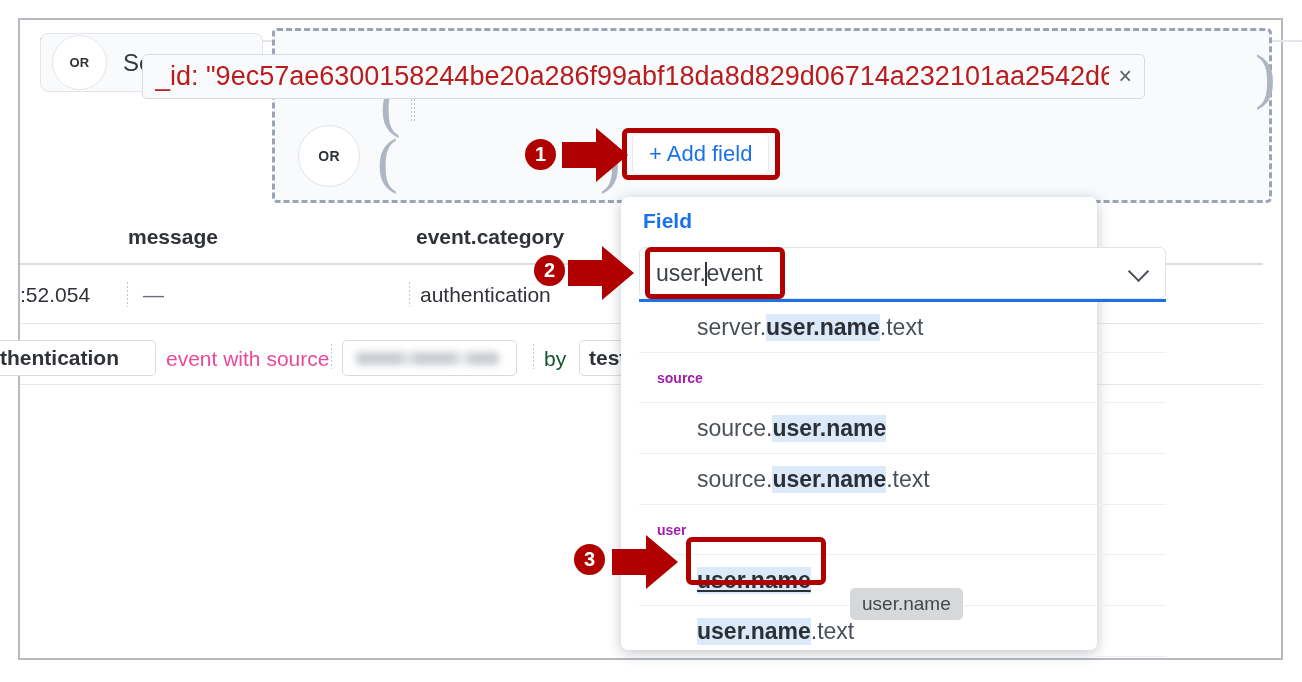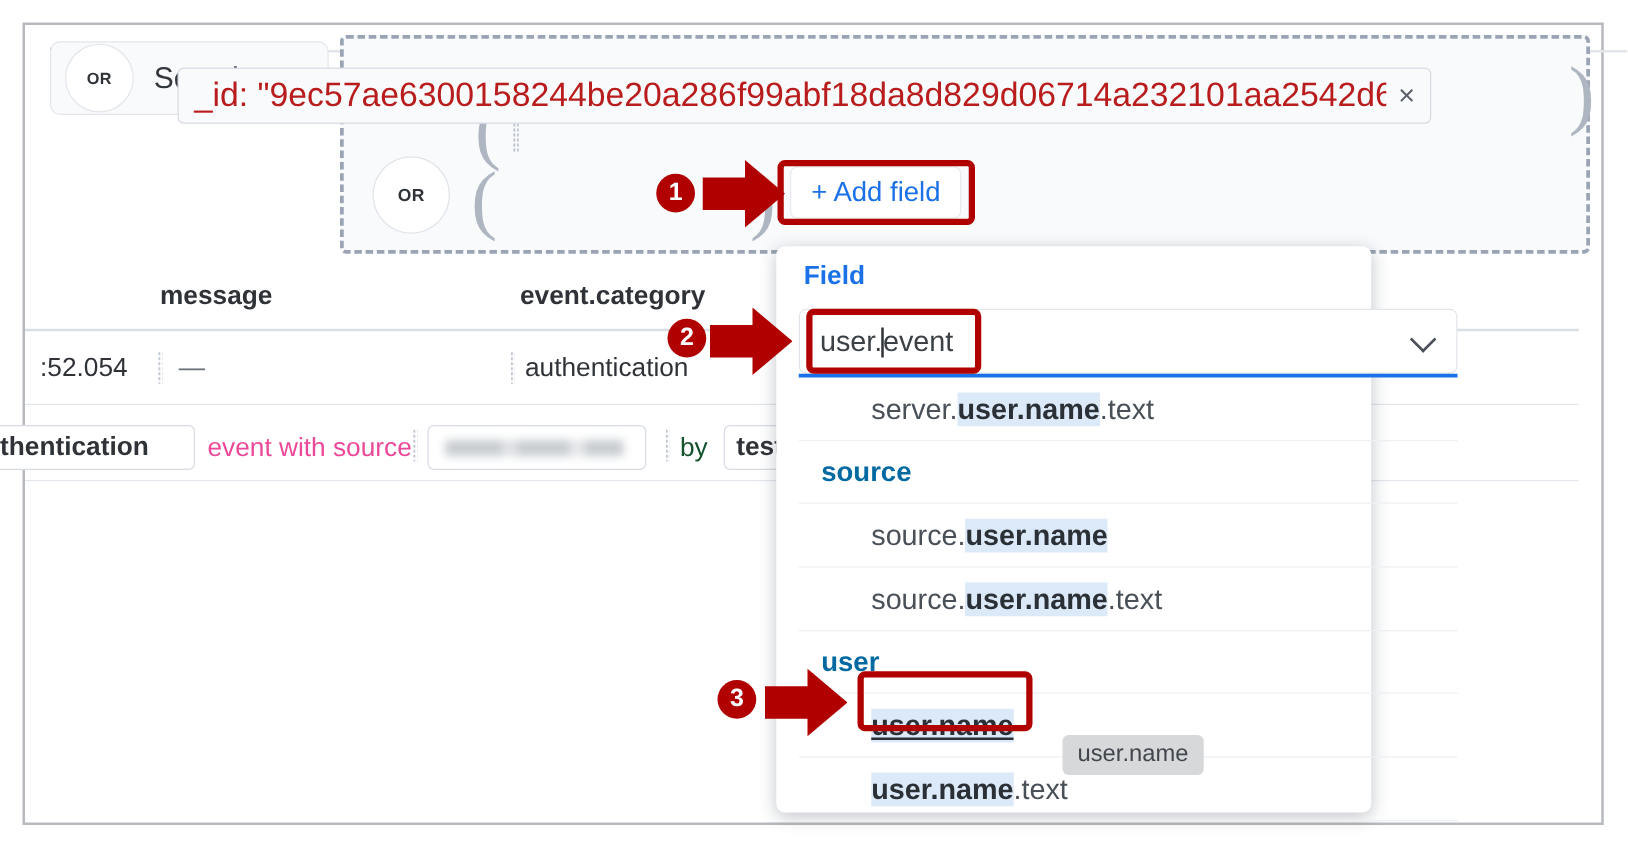--- a/index.html
+++ b/index.html
@@ -245,21 +245,21 @@
   }
   .rr-1 { top: 118px; }
   .rr-2 { top: 179px; }
 
   .cell {
     position: absolute;
     font-size: 21px;
     color: #2f3338;
     white-space: nowrap;
   }
-  .cell-ts   { left: 0px;   top: 78px; padding-left: 12px; }
+  .cell-ts   { left: 0px;   top: 78px; }
   .cell-dash { left: 123px; top: 78px; color: #6a7079; }
   .cell-cat  { left: 400px; top: 78px; }
 
   .vgrip {
     position: absolute;
     width: 4px;
     height: 26px;
     background-image: radial-gradient(#c2c8d1 42%, transparent 43%);
     background-size: 3px 4px;
   }
@@ -424,23 +424,23 @@
   .opt .hl {
     font-weight: 700;
     color: #2b3036;
     background: #dce9f8;
   }
   .opt-group {
     height: 50px;
     display: flex;
     align-items: center;
     padding-left: 18px;
-    font-size: 22px;
-    font-weight: 700;
-    color: #0369a1;
+    font-size: 14px;
+    font-weight: 700;
+    color: #a21caf;
     border-bottom: 1px solid #edf0f3;
     box-sizing: border-box;
   }
   .opt.selected .hl {
     text-decoration: underline;
     background: #dce9f8;
   }
   .tooltip {
     position: absolute;
     left: 850px;

